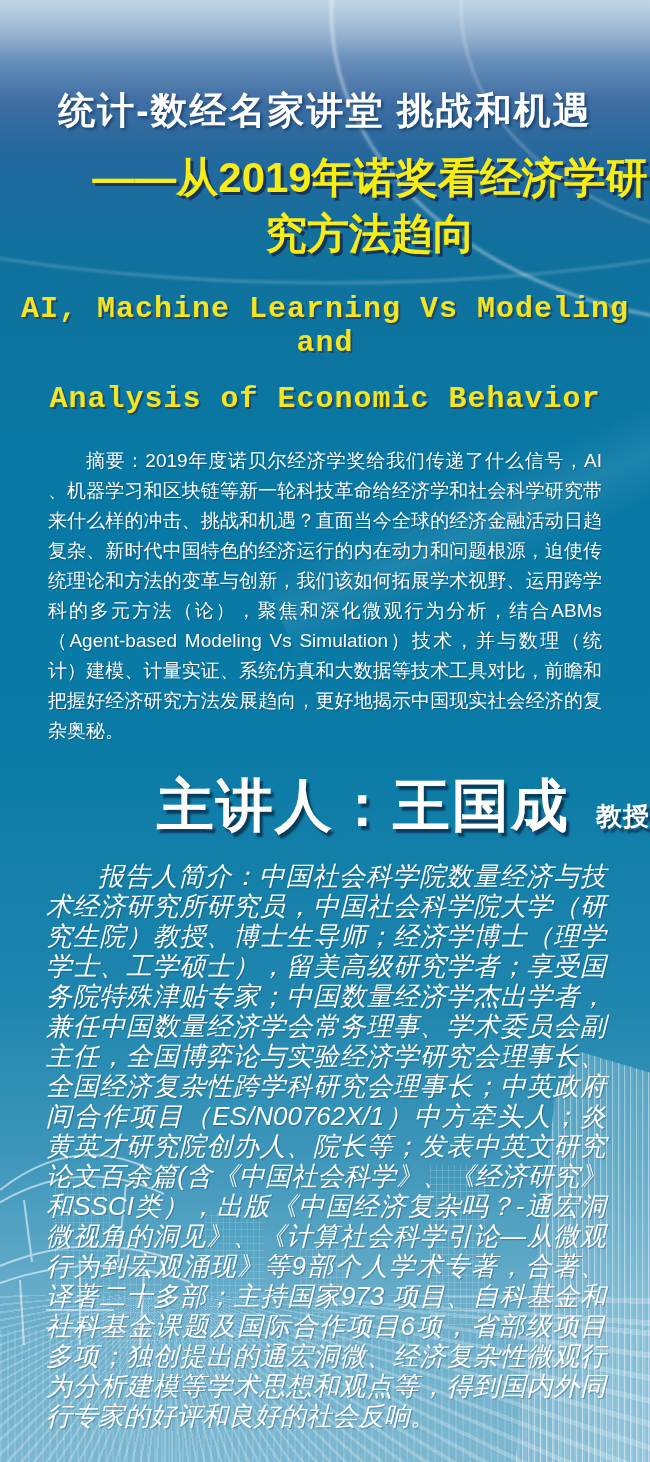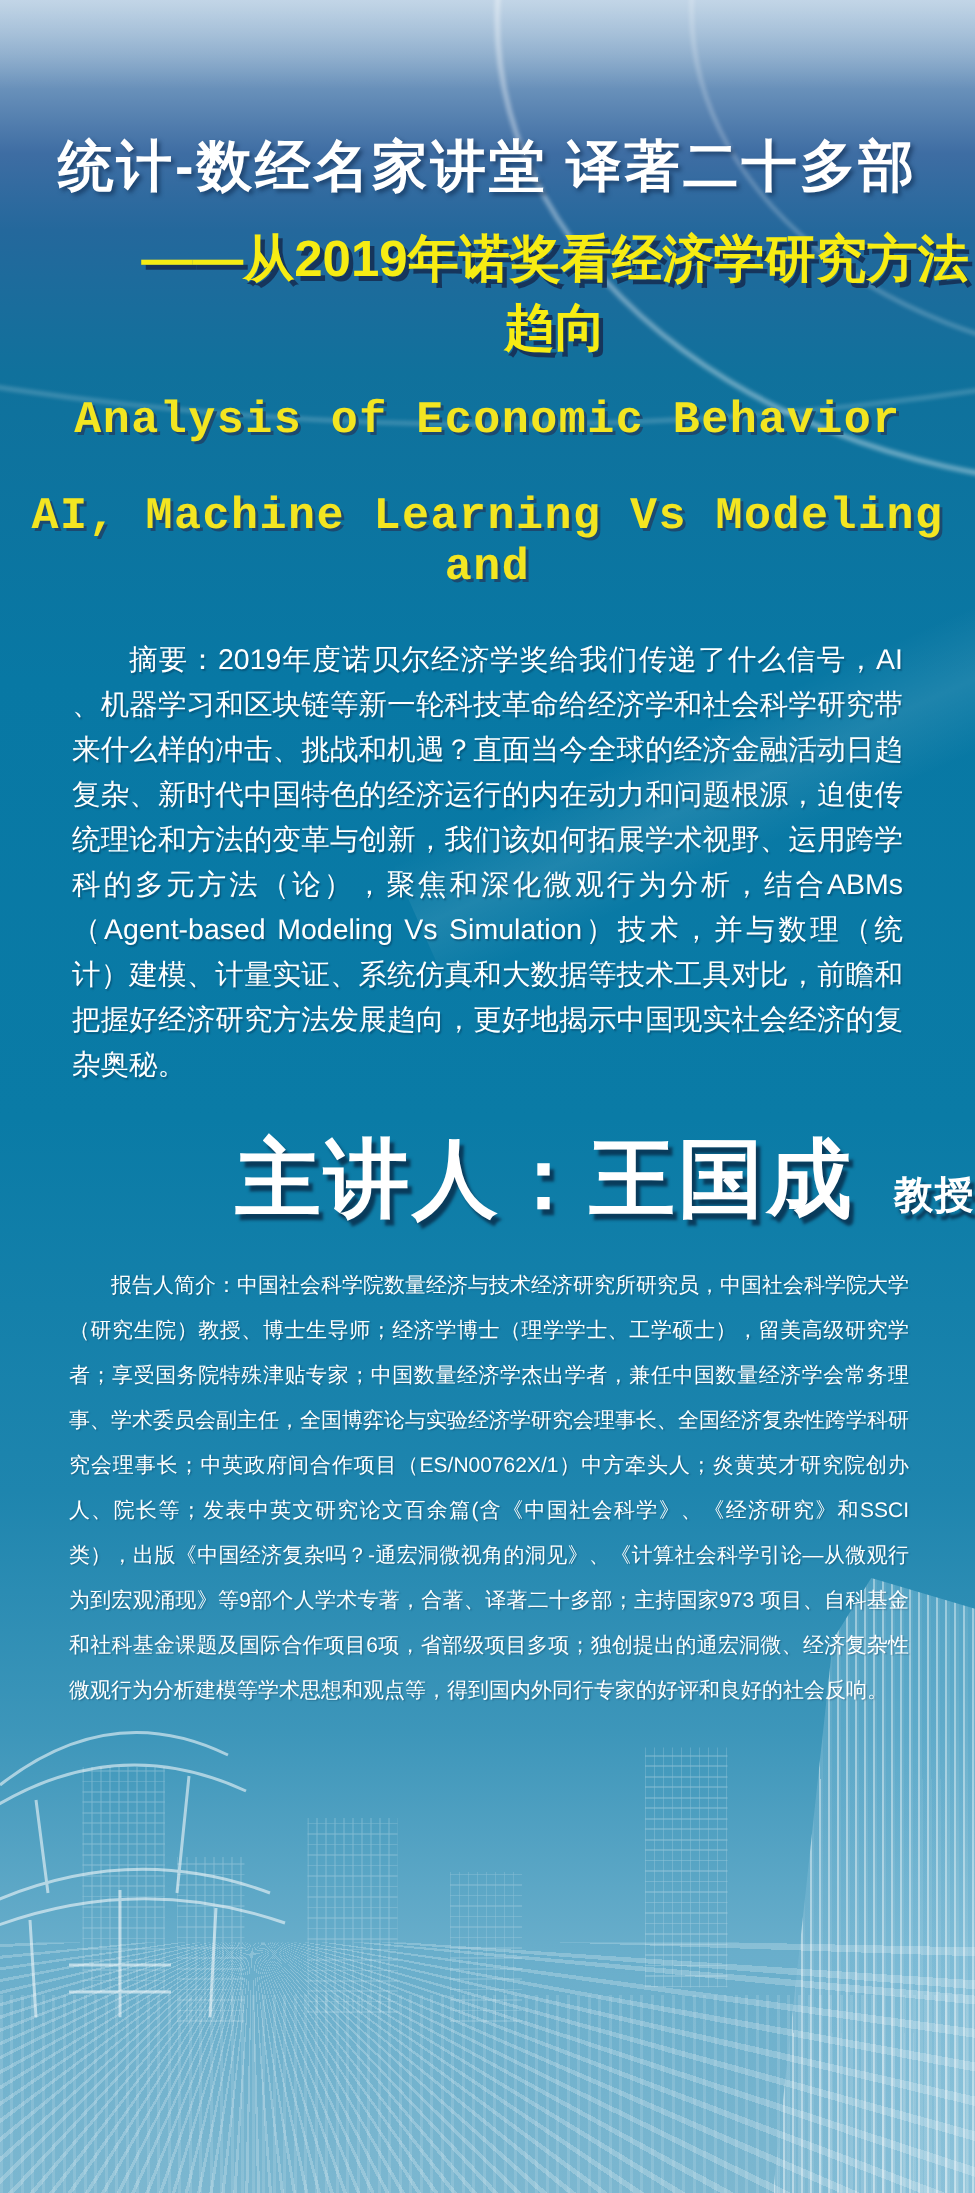--- a/index.html
+++ b/index.html
@@ -49,43 +49,43 @@
   .series-title{
     margin-top:86px;text-align:center;color:#ffffff;
     font-size:37px;font-weight:bold;letter-spacing:2px;
     text-shadow:2px 2px 3px rgba(10,35,70,.55);}
   .main-title{
     margin:34px 0 0 14px;text-align:center;color:#f7ec13;
     font-size:42px;font-weight:bold;letter-spacing:0px;
     text-shadow:3px 3px 0 #16355c,4px 4px 3px rgba(10,30,60,.6);}
   .subtitle{
     margin:14px 0 0 90px;text-align:center;color:#f7ec13;
-    font-size:34px;font-weight:bold;
+    font-size:42px;font-weight:bold;
     text-shadow:3px 3px 0 #16355c;}
   .en-title{
     text-align:center;color:#f3e521;
     font-family:"Liberation Mono","DejaVu Sans Mono",monospace;
     font-weight:bold;font-size:30px;letter-spacing:1px;
     text-shadow:2px 2px 0 #1c4a70;}
   .en-title.l1{margin-top:30px;}
   .en-title.l2{margin-top:22px;}
   .abstract{
     margin:30px 48px 0 48px;color:#ffffff;
     font-size:19px;line-height:30px;text-align:justify;text-indent:2em;
     text-shadow:1px 1px 1px rgba(0,45,75,.4);}
   .speaker-line{
     margin-top:22px;text-align:right;color:#ffffff;
     font-family:"Liberation Serif","DejaVu Serif",serif;font-weight:bold;
     font-size:57px;letter-spacing:2px;
     text-shadow:3px 4px 2px rgba(8,38,66,.75);}
   .speaker-degree{font-size:26px;letter-spacing:1px;margin-left:10px;}
   .bio{
     margin:16px 44px 0 46px;color:#ffffff;
-    font-size:14px;line-height:30px;text-align:justify;text-indent:2em;
-    text-shadow:1px 1px 1px rgba(0,45,75,.35);}
+    font-size:26px;line-height:30px;text-align:justify;text-indent:2em;
+    text-shadow:1px 1px 1px rgba(0,45,75,.35);font-style:italic;}
 </style>
 </head>
 <body>
 
 <div class="poster">
 
   <div class="deco top-haze"></div>
   <div class="deco swirl swirl1"></div>
   <div class="deco swirl swirl2"></div>
   <div class="deco swirl swirl3"></div>
@@ -105,27 +105,27 @@
     <path d="M0,96 Q84,44 170,84"></path>
     <path d="M30,90 L38,152 M132,74 L124,152"></path>
     <path d="M-8,162 Q90,116 186,152"></path>
     <path d="M-12,180 Q92,136 196,172"></path>
     <path d="M26,170 L30,235 M86,150 L86,235 M150,162 L146,235"></path>
     <path d="M52,200 L120,200 M52,218 L120,218"></path>
   </svg>
 
   <div class="content">
 
-    <div class="series-title">统计-数经名家讲堂 译著二十多部</div>
+    <div class="series-title">统计-数经名家讲堂 挑战和机遇</div>
 
 
     <div class="subtitle">——从2019年诺奖看经济学研究方法趋向</div>
 
+    <div class="en-title l1">AI, Machine Learning Vs Modeling and</div>
     <div class="en-title l2">Analysis of Economic Behavior</div>
-    <div class="en-title l1">AI, Machine Learning Vs Modeling and</div>
 
     <p class="abstract">摘要：2019年度诺贝尔经济学奖给我们传递了什么信号，AI 、机器学习和区块链等新一轮科技革命给经济学和社会科学研究带来什么样的冲击、挑战和机遇？直面当今全球的经济金融活动日趋复杂、新时代中国特色的经济运行的内在动力和问题根源，迫使传统理论和方法的变革与创新，我们该如何拓展学术视野、运用跨学科的多元方法（论），聚焦和深化微观行为分析，结合ABMs（Agent-based Modeling Vs Simulation）技术，并与数理（统计）建模、计量实证、系统仿真和大数据等技术工具对比，前瞻和把握好经济研究方法发展趋向，更好地揭示中国现实社会经济的复杂奥秘。</p>
 
     <div class="speaker-line">
       <span>主讲人：</span><span>王国成</span>
       <span class="speaker-degree">教授</span>
     </div>
 
     <p class="bio">报告人简介：中国社会科学院数量经济与技术经济研究所研究员，中国社会科学院大学（研究生院）教授、博士生导师；经济学博士（理学学士、工学硕士），留美高级研究学者；享受国务院特殊津贴专家；中国数量经济学杰出学者，兼任中国数量经济学会常务理事、学术委员会副主任，全国博弈论与实验经济学研究会理事长、全国经济复杂性跨学科研究会理事长；中英政府间合作项目（ES/N00762X/1）中方牵头人；炎黄英才研究院创办人、院长等；发表中英文研究论文百余篇(含《中国社会科学》、《经济研究》和SSCI类），出版《中国经济复杂吗？-通宏洞微视角的洞见》、《计算社会科学引论—从微观行为到宏观涌现》等9部个人学术专著，合著、译著二十多部；主持国家973 项目、自科基金和社科基金课题及国际合作项目6项，省部级项目多项；独创提出的通宏洞微、经济复杂性微观行为分析建模等学术思想和观点等，得到国内外同行专家的好评和良好的社会反响。</p>
 

